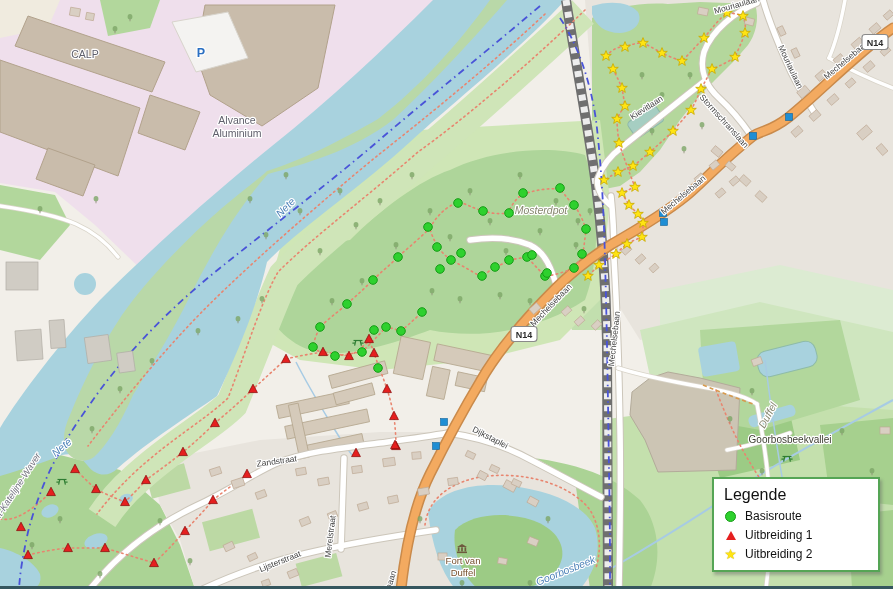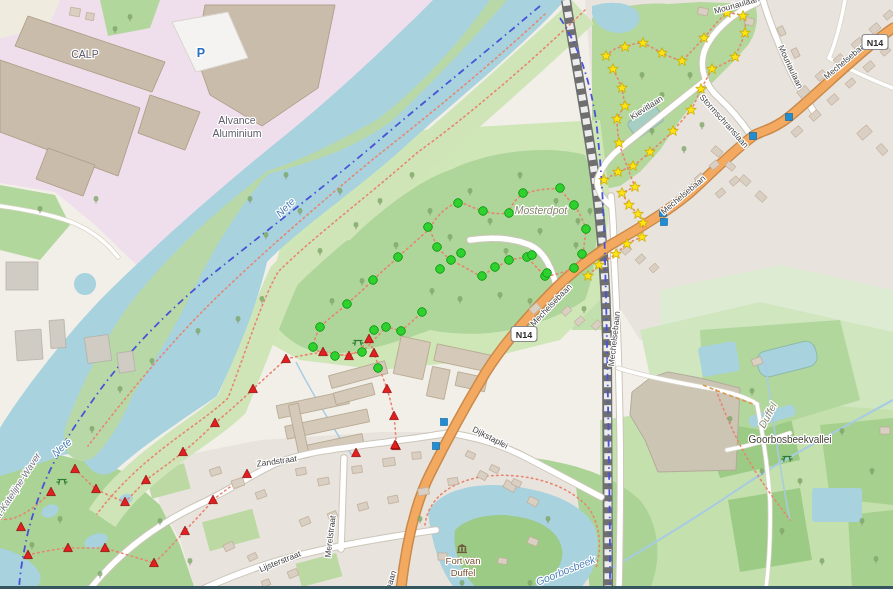--- a/index.html
+++ b/index.html
@@ -511,15 +511,34 @@
           <rect x="-13" y="-7.5" width="26" height="15" rx="3" class="badge-rect"></rect>
           <text y="3.5" text-anchor="middle" class="badge-text">N14</text>
         </g>
         <g transform="translate(875,42)">
           <rect x="-13" y="-7.5" width="26" height="15" rx="3" class="badge-rect"></rect>
           <text y="3.5" text-anchor="middle" class="badge-text">N14</text>
         </g>
       </g>
 </svg>
 
+<div class="legend">
+  <div class="legend-title">Legende</div>
+  <div class="legend-row">
+    <span class="legend-ic">
+          <span class="ic-dot"></span>
+        </span>
+    <span>Basisroute</span>
+  </div>
+  <div class="legend-row">
+    <span class="legend-ic">
+          <span class="ic-tri"></span>
+        </span>
+    <span>Uitbreiding 1</span>
+  </div>
+  <div class="legend-row">
+    <span class="legend-ic ic-star">★</span>
+    <span>Uitbreiding 2</span>
+  </div>
+</div>
 
 <div class="bottom-strip"></div>
 </div>
 
 </body></html>

